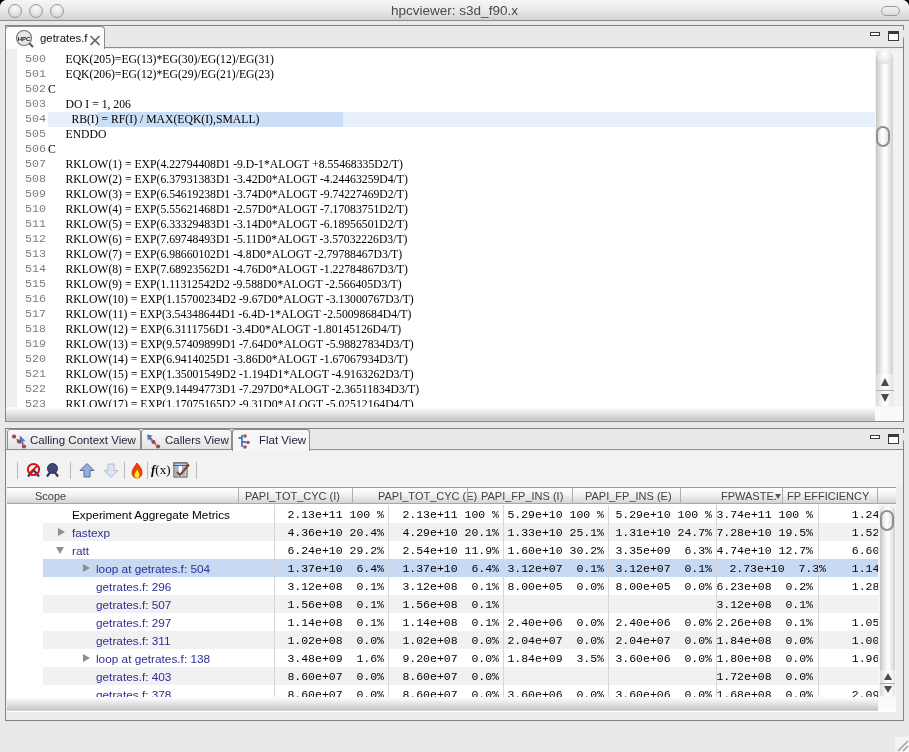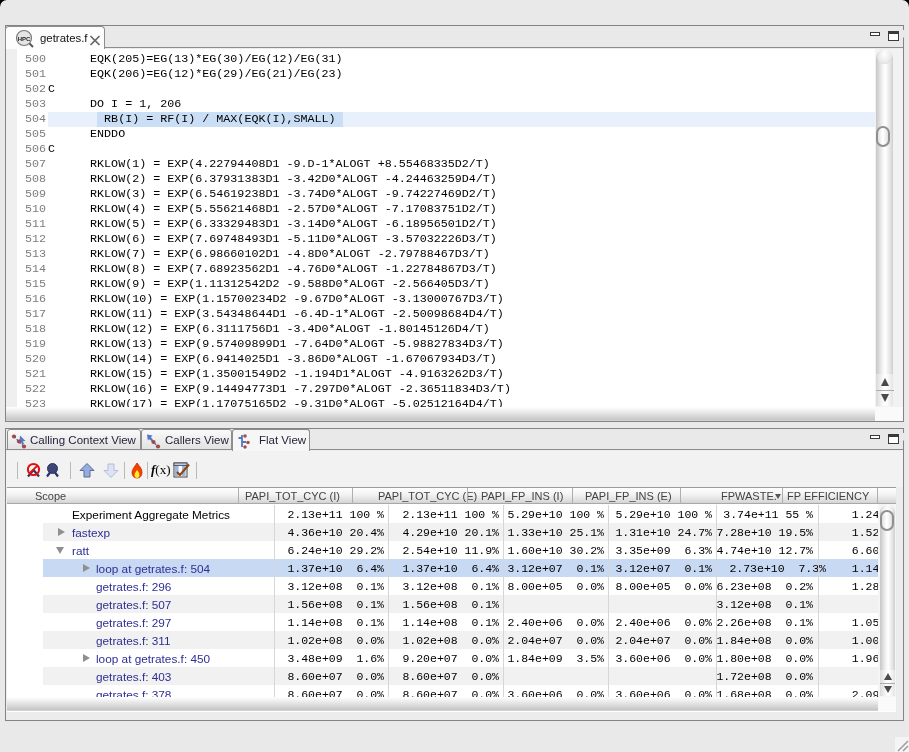--- a/index.html
+++ b/index.html
@@ -29,21 +29,21 @@
   background:#e9e9e9; border-bottom:1px solid #8d8d8d; }
 #edit-tab { position:absolute; left:-1px; top:0px; width:100px; height:23px;
   background:#fdfdfd; border:1px solid #8d8d8d; border-bottom:none;
   border-radius:4px 4px 0 0; z-index:3; }
 #edit-tab .label { position:absolute; left:34px; top:4.5px; font-size:11.4px; color:#111; }
 #edit-content { position:absolute; left:0; top:23px; width:869px; height:358px; background:#fff; overflow:hidden; }
 #ruler { position:absolute; left:0; top:0; width:11px; height:358px; background:#efefef; }
 #linenums { position:absolute; left:11px; top:3px; width:29px; text-align:right;
   font-family:"Liberation Mono", monospace; font-size:11.7px; line-height:15px; color:#7d7d7d; }
 #code { position:absolute; left:42px; top:3px;
-  font-family:Liberation Mono, monospace; font-size:11.7px; line-height:15px; color:#000; white-space:pre; }
+  font-family:Liberation Serif, serif; font-size:11.7px; line-height:15px; color:#000; white-space:pre; }
 #selband { position:absolute; left:42px; top:63px; width:827px; height:15px; background:#e7f0fb; }
 #seltext { position:absolute; left:91px; top:63px; width:246px; height:15px; background:#cadef6; }
 #vscroll { position:absolute; left:869px; top:23px; width:28px; height:358px; background:#f2f2f2; }
 .tube { position:absolute; background:linear-gradient(90deg,#c6c6c6,#f5f5f5 40%,#ffffff 55%,#e2e2e2 85%,#cecece); }
 .dome { position:absolute; border-radius:50%/60%;
   background:radial-gradient(ellipse at 50% 25%,#ffffff,#e9e9e9 60%,#c9c9c9); }
 .knob { position:absolute; background:linear-gradient(90deg,#e0e0e0,#ffffff 45%,#f4f4f4 70%,#dedede);
   border:2px solid #909090; border-radius:8px; }
 .arrowbox { position:absolute; background:linear-gradient(90deg,#dadada,#fcfcfc 45%,#ffffff 60%,#e4e4e4); }
 .arr { position:absolute; width:0; height:0; }
@@ -82,20 +82,27 @@
 #t-hscroll { position:absolute; left:0; top:209px; width:871px; height:14px;
   background:linear-gradient(#ffffff,#f4f4f4 20%,#c7c7c7 90%,#d8d8d8); }
 #t-corner { position:absolute; left:871px; top:209px; width:18px; height:14px; background:#fafafa; }
 
 #grip { position:absolute; left:895px; top:737px; width:14px; height:15px; background:#f4f4f4; }
 </style>
 </head>
 <body>
 <div id="win">
 
+  <div id="titlebar">
+    <div id="title-text">hpcviewer: s3d_f90.x</div>
+    <div class="tl" style="left:8px;"></div>
+    <div class="tl" style="left:29px;"></div>
+    <div class="tl" style="left:50px;"></div>
+    <div id="lozenge"></div>
+  </div>
 
   <div id="editor" class="panel">
     <div class="chamfer"><svg width="9" height="9">
           <path d="M0 0 L9 9 L9 0 Z" fill="#e9e9e9"></path>
           <line x1="0" y1="0" x2="9" y2="9" stroke="#848484" stroke-width="1.3"></line>
         </svg></div>
     <div id="edit-tabrow"></div>
     <div class="minmax" style="left:864px; top:6px; width:10px; height:4px; border:1px solid #3a3a3a; background:#fff;"></div>
     <div class="minmax" style="left:882px; top:5px; width:11px; height:10px; border:1px solid #3a3a3a; border-top-width:3px; background:#fff;"></div>
     <div id="edit-tab">
@@ -264,21 +271,21 @@
         <div class="hsep" style="left:775px;"></div>
         <div class="hsep" style="left:870px;"></div>
       </div>
       <div id="tbody">
           <div class="row" style="top:17px;">
             <div class="scope " style="left:29px;">Experiment Aggregate Metrics</div>
             <div class="num" style="left:221px; width:120px;">2.13e+11 100 %</div>
             <div class="num" style="left:336px; width:120px;">2.13e+11 100 %</div>
             <div class="num" style="left:441px; width:120px;">5.29e+10 100 %</div>
             <div class="num" style="left:549px; width:120px;">5.29e+10 100 %</div>
-            <div class="num" style="left:650px; width:120px;">3.74e+11 55 %</div>
+            <div class="num" style="left:650px; width:120px;">3.74e+11 100 %</div>
             <div class="num" style="left:744px; width:120px;">1.24e+01</div>
             <div class="csep" style="left:231px;"></div>
             <div class="csep" style="left:345px;"></div>
             <div class="csep" style="left:460px;"></div>
             <div class="csep" style="left:565px;"></div>
             <div class="csep" style="left:673px;"></div>
             <div class="csep" style="left:775px;"></div>
             <div class="csep" style="left:870px;"></div>
           </div>
           <div class="row stripe" style="top:35px;">
@@ -388,21 +395,21 @@
             <div class="csep" style="left:231px;"></div>
             <div class="csep" style="left:345px;"></div>
             <div class="csep" style="left:460px;"></div>
             <div class="csep" style="left:565px;"></div>
             <div class="csep" style="left:673px;"></div>
             <div class="csep" style="left:775px;"></div>
             <div class="csep" style="left:870px;"></div>
           </div>
           <div class="row" style="top:161px;">
             <div class="tri tri-r" style="left:40px; top:4.5px;"></div>
-            <div class="scope blue" style="left:53px;">loop at getrates.f: 450</div>
+            <div class="scope blue" style="left:53px;">loop at getrates.f: 138</div>
             <div class="num" style="left:221px; width:120px;">3.48e+09  1.6%</div>
             <div class="num" style="left:336px; width:120px;">9.20e+07  0.0%</div>
             <div class="num" style="left:441px; width:120px;">1.84e+09  3.5%</div>
             <div class="num" style="left:549px; width:120px;">3.60e+06  0.0%</div>
             <div class="num" style="left:650px; width:120px;">1.80e+08  0.0%</div>
             <div class="num" style="left:744px; width:120px;">1.96e+00</div>
             <div class="csep" style="left:231px;"></div>
             <div class="csep" style="left:345px;"></div>
             <div class="csep" style="left:460px;"></div>
             <div class="csep" style="left:565px;"></div>

